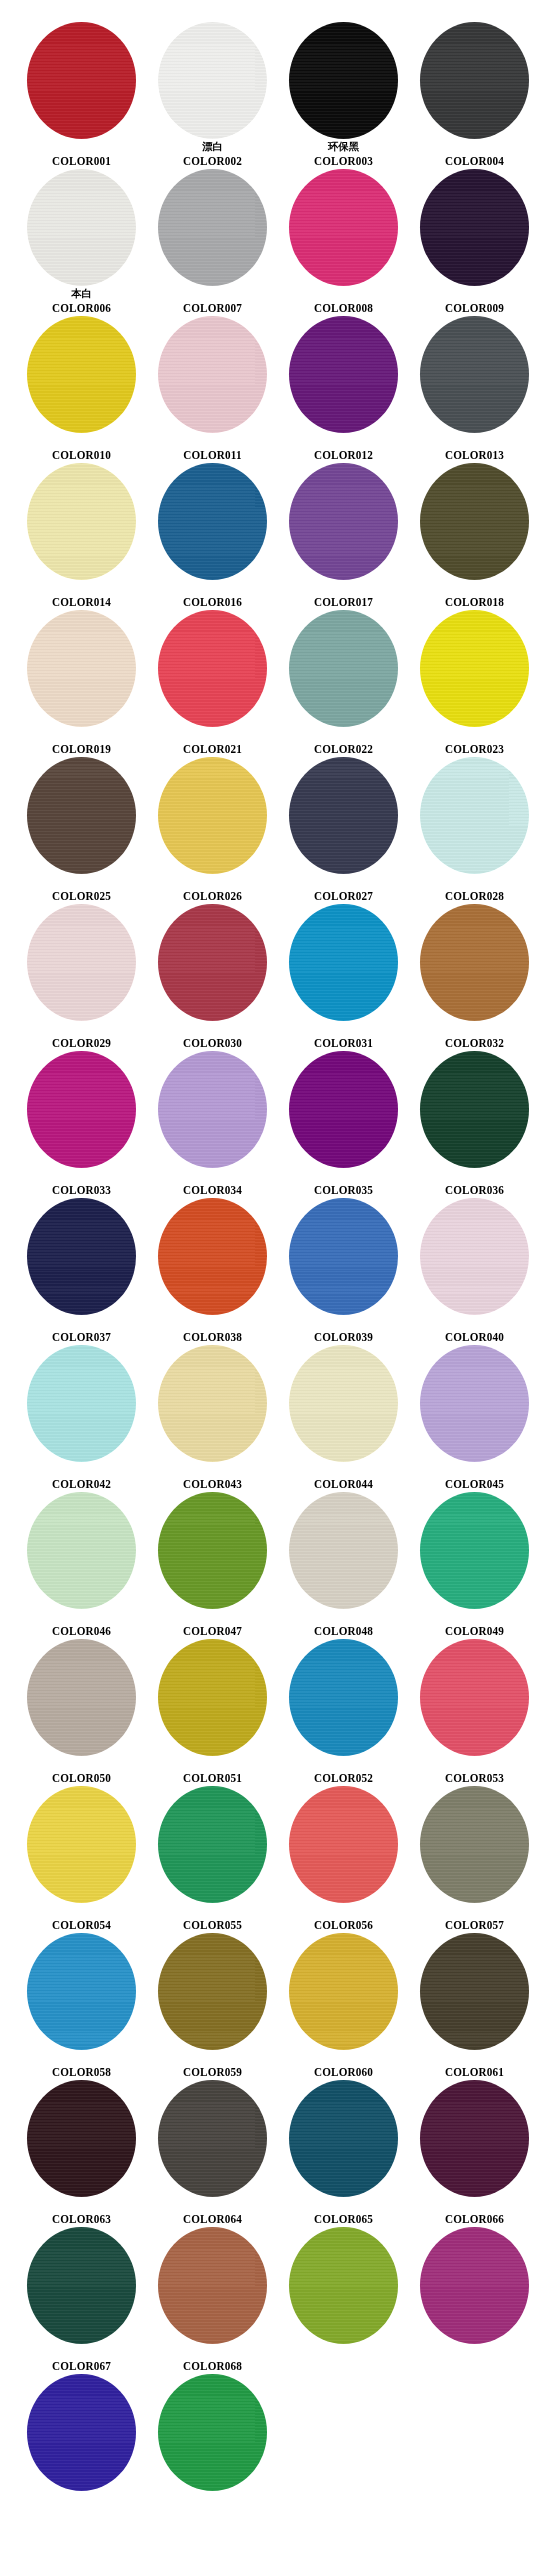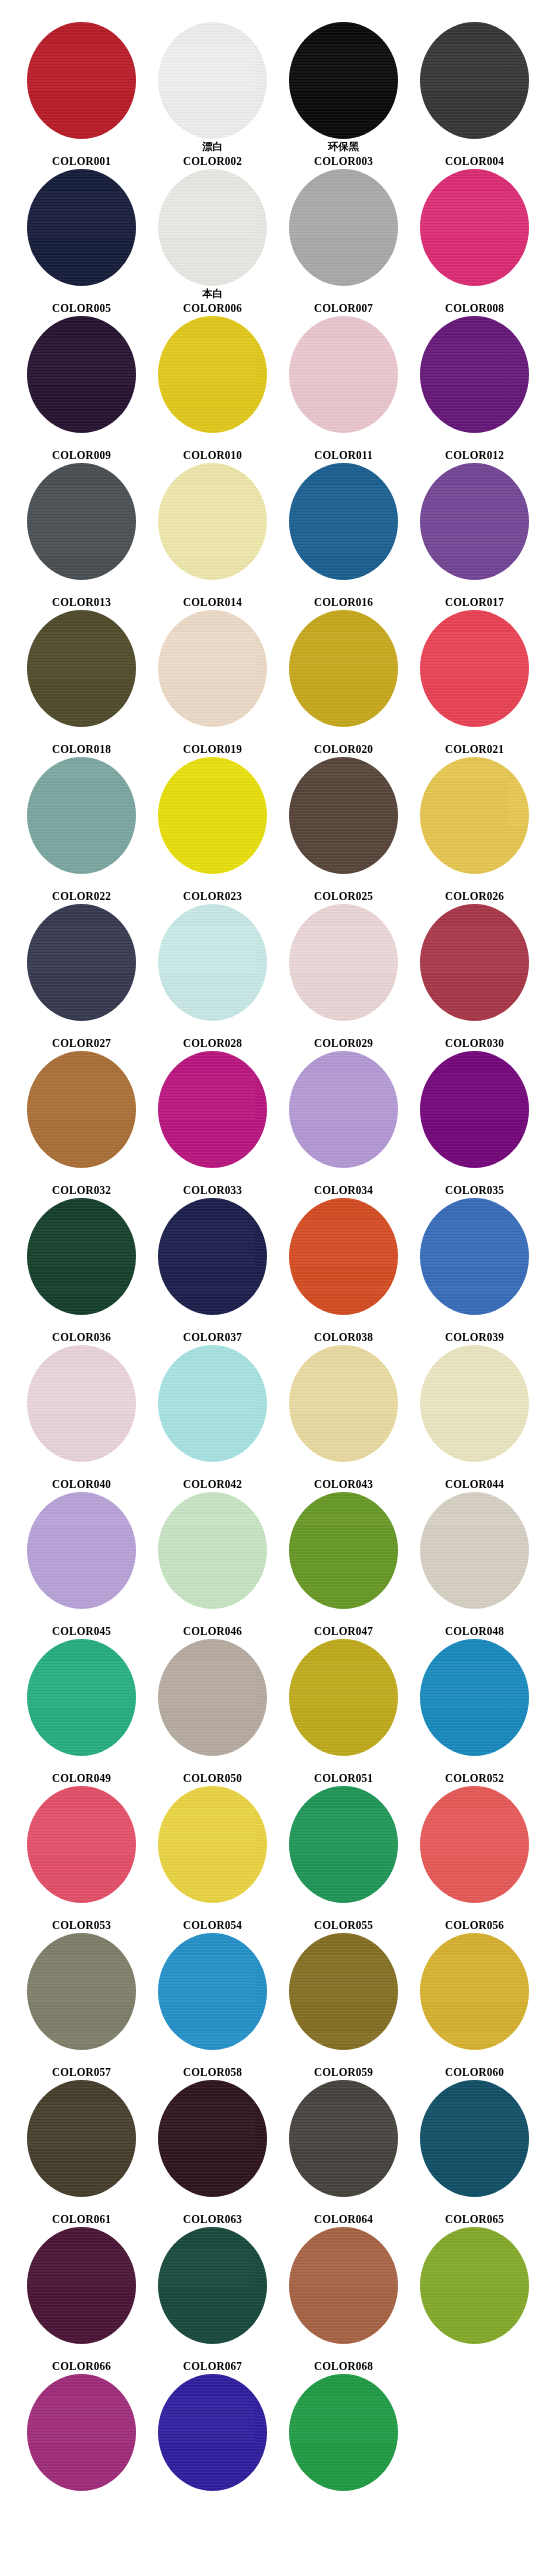--- a/index.html
+++ b/index.html
@@ -128,27 +128,20 @@
       </div>
     </div>
     <div class="swatch-cell">
       <div class="swatch-disc" style="background-color: rgb(58, 59, 61);"></div>
       <div class="swatch-caption">
         <span class="swatch-subname"></span>
         <span class="swatch-code">COLOR004</span>
       </div>
     </div>
     <div class="swatch-cell">
-      <div class="swatch-disc" style="background-color: rgb(26, 33, 64);"></div>
-      <div class="swatch-caption">
-        <span class="swatch-subname"></span>
-        <span class="swatch-code">COLOR005</span>
-      </div>
-    </div>
-    <div class="swatch-cell">
       <div class="swatch-disc" style="background-color: rgb(247, 246, 241);"></div>
       <div class="swatch-caption">
         <span class="swatch-subname">本白</span>
         <span class="swatch-code">COLOR006</span>
       </div>
     </div>
     <div class="swatch-cell">
       <div class="swatch-disc" style="background-color: rgb(179, 180, 182);"></div>
       <div class="swatch-caption">
         <span class="swatch-subname"></span>
@@ -226,27 +219,20 @@
       </div>
     </div>
     <div class="swatch-cell">
       <div class="swatch-disc" style="background-color: rgb(251, 232, 212);"></div>
       <div class="swatch-caption">
         <span class="swatch-subname"></span>
         <span class="swatch-code">COLOR019</span>
       </div>
     </div>
     <div class="swatch-cell">
-      <div class="swatch-disc" style="background-color: rgb(210, 179, 33);"></div>
-      <div class="swatch-caption">
-        <span class="swatch-subname"></span>
-        <span class="swatch-code">COLOR020</span>
-      </div>
-    </div>
-    <div class="swatch-cell">
       <div class="swatch-disc" style="background-color: rgb(245, 72, 91);"></div>
       <div class="swatch-caption">
         <span class="swatch-subname"></span>
         <span class="swatch-code">COLOR021</span>
       </div>
     </div>
     <div class="swatch-cell">
       <div class="swatch-disc" style="background-color: rgb(133, 177, 172);"></div>
       <div class="swatch-caption">
         <span class="swatch-subname"></span>
@@ -296,20 +282,27 @@
       </div>
     </div>
     <div class="swatch-cell">
       <div class="swatch-disc" style="background-color: rgb(179, 60, 78);"></div>
       <div class="swatch-caption">
         <span class="swatch-subname"></span>
         <span class="swatch-code">COLOR030</span>
       </div>
     </div>
     <div class="swatch-cell">
+      <div class="swatch-disc" style="background-color: rgb(15, 155, 210);"></div>
+      <div class="swatch-caption">
+        <span class="swatch-subname"></span>
+        <span class="swatch-code">COLOR031</span>
+      </div>
+    </div>
+    <div class="swatch-cell">
       <div class="swatch-disc" style="background-color: rgb(180, 119, 60);"></div>
       <div class="swatch-caption">
         <span class="swatch-subname"></span>
         <span class="swatch-code">COLOR032</span>
       </div>
     </div>
     <div class="swatch-cell">
       <div class="swatch-disc" style="background-color: rgb(196, 26, 135);"></div>
       <div class="swatch-caption">
         <span class="swatch-subname"></span>

